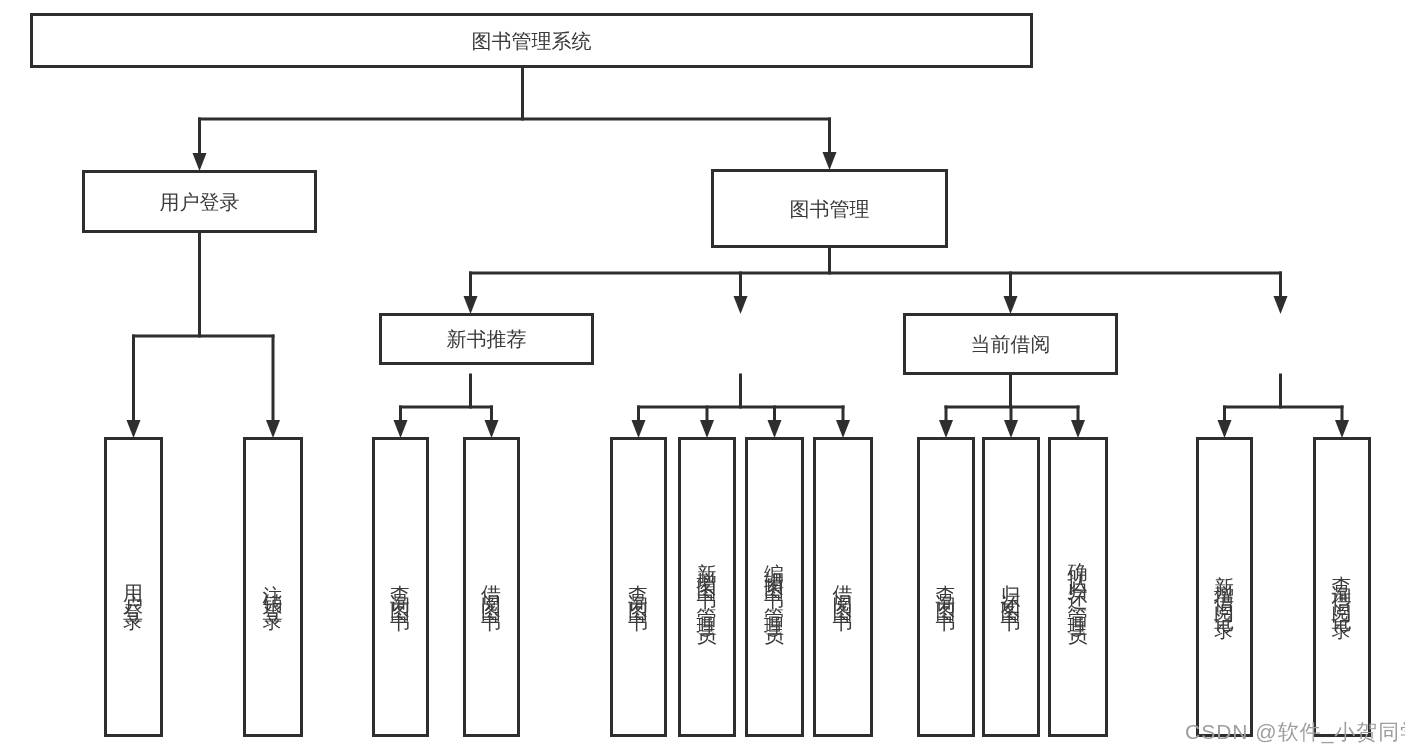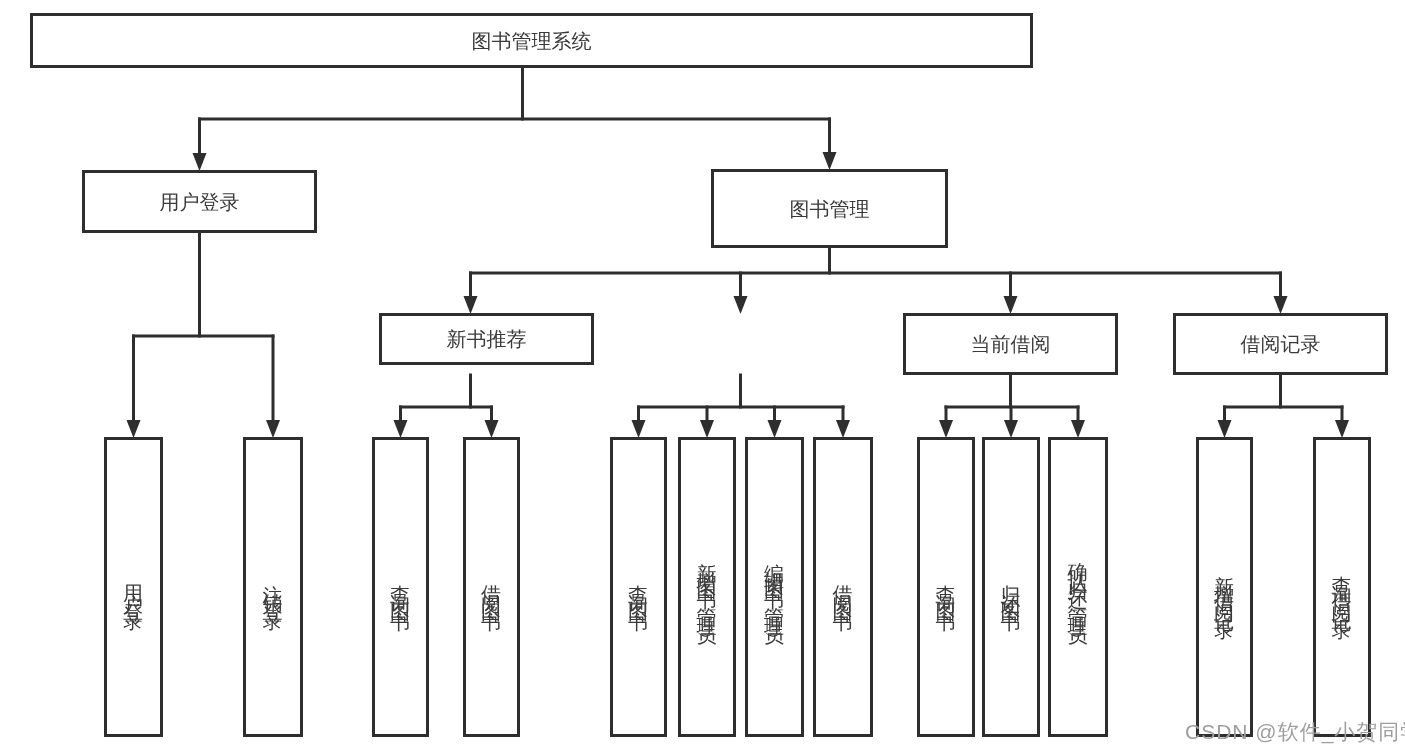--- a/index.html
+++ b/index.html
@@ -117,23 +117,20 @@
     </div>
     <div class="node" style="left: 711px; top: 169px; width: 237px; height: 79px;">
       <span class="node-label">图书管理</span>
     </div>
     <div class="node" style="left: 379px; top: 313px; width: 215px; height: 52px;">
       <span class="node-label">新书推荐</span>
     </div>
     <div class="node" style="left: 903px; top: 313px; width: 215px; height: 62px;">
       <span class="node-label">当前借阅</span>
     </div>
-    <div class="node" style="left: 1173px; top: 313px; width: 215px; height: 62px;">
-      <span class="node-label">借阅记录</span>
-    </div>
     <div class="node vertical" style="left: 104px; top: 437px; width: 59px; height: 300px;">
       <span class="node-label">用户登录</span>
     </div>
     <div class="node vertical" style="left: 243px; top: 437px; width: 60px; height: 300px;">
       <span class="node-label">注销登录</span>
     </div>
     <div class="node vertical" style="left: 372px; top: 437px; width: 57px; height: 300px;">
       <span class="node-label">查询图书</span>
     </div>
     <div class="node vertical" style="left: 463px; top: 437px; width: 57px; height: 300px;">

